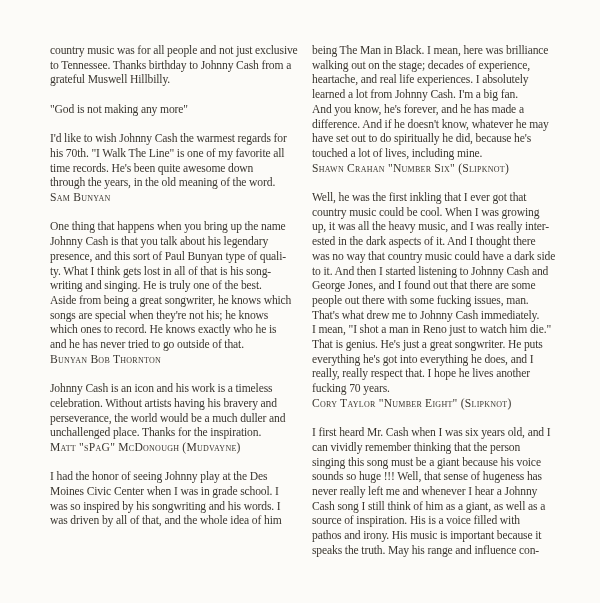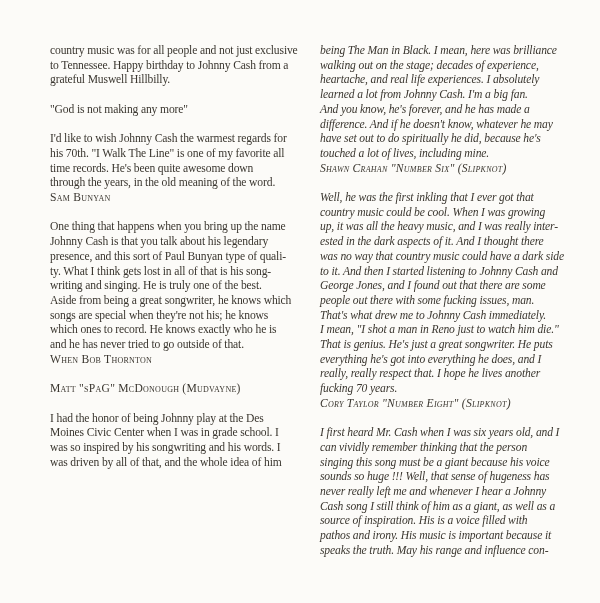--- a/index.html
+++ b/index.html
@@ -19,39 +19,39 @@
   .col {
     position: absolute;
     top: 44px;
     width: 262px;
     font-family: "Liberation Serif", "DejaVu Serif", serif;
     font-size: 11.6px;
     line-height: 14.7px;
     letter-spacing: -0.14px;
   }
   .col-left  { left: 50px; }
-  .col-right { left: 320px; font-style: italic; }
+  .col-right { left: 312px; }
   .para { margin: 0 0 14.7px 0; }
   .para:last-child { margin-bottom: 17px; }
   .para-text { white-space: pre-line; }
   .attribution {
     font-variant: small-caps;
     letter-spacing: 0.25px;
     white-space: nowrap;
   }
 </style>
 </head>
 <body style="background: rgb(252, 251, 248);">
 
 <div class="page">
 
   <div class="col col-left" style="color: rgb(58, 54, 47);">
     <div class="para">
       <div class="para-text">country music was for all people and not just exclusive
-to Tennessee.  Happy birthday to Johnny Cash from a
+to Tennessee.  Thanks birthday to Johnny Cash from a
 grateful Muswell Hillbilly.</div>
     </div>
     <div class="para">
       <div class="para-text">"God is not making any more"</div>
     </div>
     <div class="para">
       <div class="para-text">I'd like to wish Johnny Cash the warmest regards for
 his 70th. "I Walk The Line" is one of my favorite all
 time records. He's been quite awesome down
 through the years, in the old meaning of the word.</div>
@@ -60,27 +60,31 @@
     <div class="para">
       <div class="para-text">One thing that happens when you bring up the name
 Johnny Cash is that you talk about his legendary
 presence, and this sort of Paul Bunyan type of quali-
 ty. What I think gets lost in all of that is his song-
 writing and singing. He is truly one of the best.
 Aside from being a great songwriter, he knows which
 songs are special when they're not his; he knows
 which ones to record. He knows exactly who he is
 and he has never tried to go outside of that.</div>
-      <div class="attribution">When Bob Thornton</div>
+      <div class="attribution">Bunyan Bob Thornton</div>
     </div>
     <div class="para">
+      <div class="para-text">Johnny Cash is an icon and his work is a timeless
+celebration. Without artists having his bravery and
+perseverance, the world would be a much duller and
+unchallenged place. Thanks for the inspiration.</div>
       <div class="attribution">Matt "sPaG" McDonough (Mudvayne)</div>
     </div>
     <div class="para">
-      <div class="para-text">I had the honor of being Johnny play at the Des
+      <div class="para-text">I had the honor of seeing Johnny play at the Des
 Moines Civic Center when I was in grade school. I
 was so inspired by his songwriting and his words. I
 was driven by all of that, and the whole idea of him</div>
     </div>
   </div>
 
   <div class="col col-right" style="color: rgb(58, 54, 47);">
     <div class="para">
       <div class="para-text">being The Man in Black. I mean, here was brilliance
 walking out on the stage; decades of experience,

